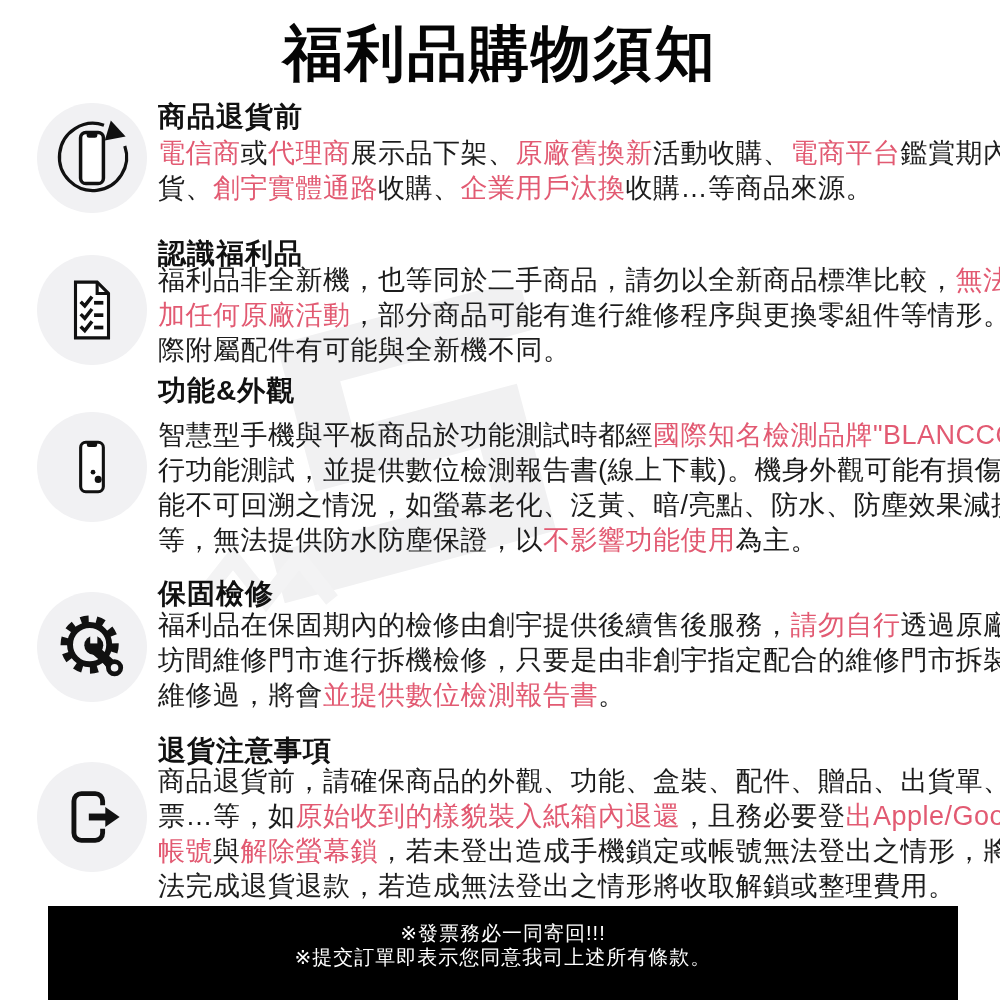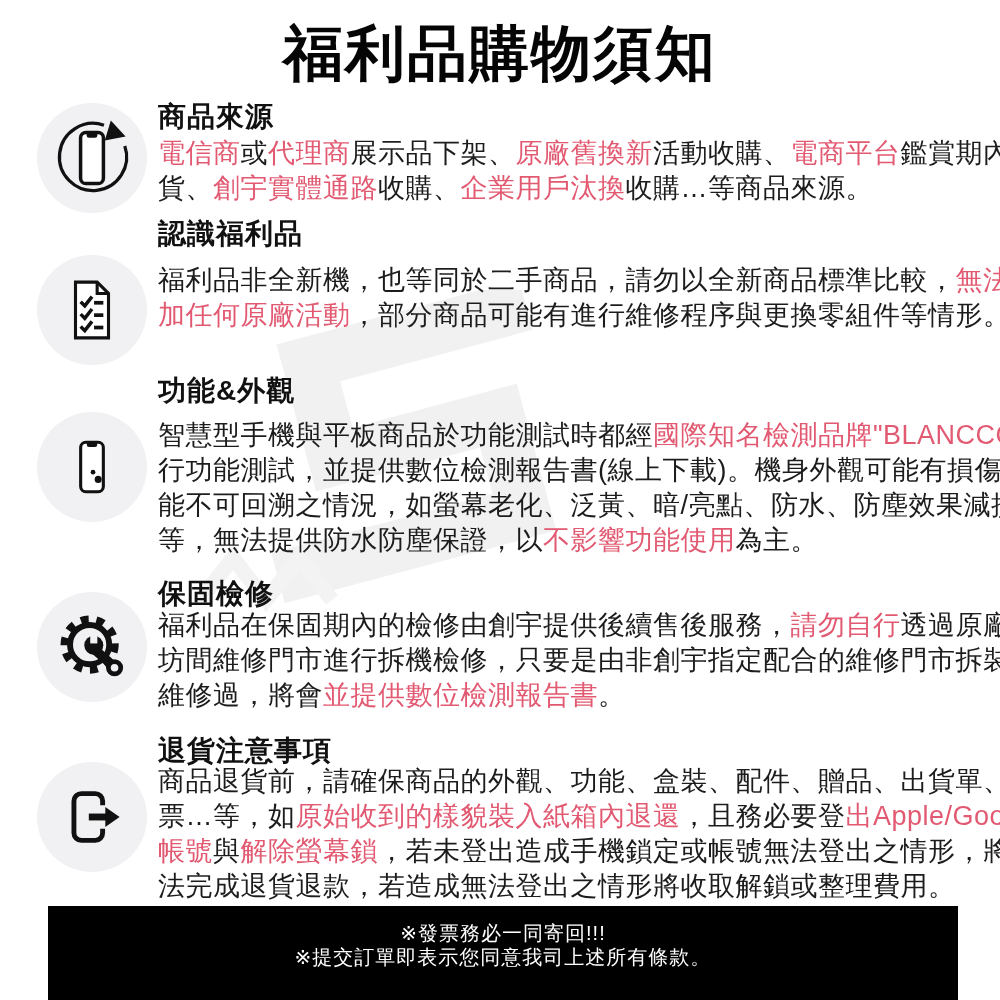--- a/index.html
+++ b/index.html
@@ -49,42 +49,43 @@
   <div class="page-title">福利品購物須知</div>
 
   <div class="icon-circle" style="top: 103px; background: rgb(241, 241, 243);">
     <svg width="86" height="86" viewBox="0 0 64 64">
       <path d="M40.9 7.6 A25 25 0 1 0 56.4 23.1" fill="none" stroke="#111" stroke-width="2.4"></path>
       <polygon points="46,4 41.5,19 57,16" fill="#111"></polygon>
       <rect x="23.5" y="13" width="17" height="38" rx="4" fill="#fff" stroke="#111" stroke-width="2.6"></rect>
       <path d="M28 13 h8 v2.2 a1.8 1.8 0 0 1 -1.8 1.8 h-4.4 a1.8 1.8 0 0 1 -1.8 -1.8 z" fill="#111"></path>
     </svg>
   </div>
-  <div class="sec-heading" style="top:98px">商品來源</div>
+  <div class="sec-heading" style="top:98px">商品退貨前</div>
   <div class="sec-body" style="top:136px">
       <div class="tline"><span class="red" style="color: rgb(226, 90, 114);">電信商</span><span style="color: rgb(28, 28, 28);">或</span><span class="red" style="color: rgb(226, 90, 114);">代理商</span><span style="color: rgb(28, 28, 28);">展示品下架、</span><span class="red" style="color: rgb(226, 90, 114);">原廠舊換新</span><span style="color: rgb(28, 28, 28);">活動收購、</span><span class="red" style="color: rgb(226, 90, 114);">電商平台</span><span style="color: rgb(28, 28, 28);">鑑賞期內退</span></div>
       <div class="tline"><span style="color: rgb(28, 28, 28);">貨、</span><span class="red" style="color: rgb(226, 90, 114);">創宇實體通路</span><span style="color: rgb(28, 28, 28);">收購、</span><span class="red" style="color: rgb(226, 90, 114); font-family: Liberation Mono, monospace;">企業用戶汰換</span><span style="color: rgb(28, 28, 28);">收購…等商品來源。</span></div>
     </div>
 
   <div class="icon-circle" style="top: 255px; background: rgb(241, 241, 243);">
     <svg width="66" height="66" viewBox="0 0 64 64">
       <path d="M16 5 h21 l11 11 v43 h-32 z" fill="#fff" stroke="#111" stroke-width="3"></path>
       <path d="M37 5 v11 h11" fill="none" stroke="#111" stroke-width="3"></path>
       <path d="M21 24 l4 4 7 -9" fill="none" stroke="#111" stroke-width="3.4"></path>
       <line x1="34" y1="25" x2="43" y2="25" stroke="#111" stroke-width="3.6"></line>
       <path d="M21 36 l4 4 7 -9" fill="none" stroke="#111" stroke-width="3.4"></path>
       <line x1="34" y1="37" x2="43" y2="37" stroke="#111" stroke-width="3.6"></line>
       <path d="M21 48 l4 4 7 -9" fill="none" stroke="#111" stroke-width="3.4"></path>
       <line x1="34" y1="49" x2="43" y2="49" stroke="#111" stroke-width="3.6"></line>
     </svg>
   </div>
-  <div class="sec-heading" style="top:215px">認識福利品</div>
+  <div class="sec-heading" style="top:235px">認識福利品</div>
   <div class="sec-body" style="top:263px">
       <div class="tline"><span style="color: rgb(28, 28, 28);">福利品非全新機，也等同於二手商品，請勿以全新商品標準比較，</span><span class="red" style="color: rgb(226, 90, 114);">無法參</span></div>
       <div class="tline"><span class="red" style="color: rgb(226, 90, 114);">加任何原廠活動</span><span style="color: rgb(28, 28, 28);">，部分商品可能有進行維修程序與更換零組件等情形。實</span></div>
+      <div class="tline"><span style="color: rgb(28, 28, 28);">際附屬配件有可能與全新機不同。</span></div>
     </div>
 
   <div class="icon-circle" style="top: 412px; background: rgb(241, 241, 243);">
     <svg width="66" height="66" viewBox="0 0 64 64">
       <rect x="21" y="8" width="22" height="48" rx="5" fill="#fff" stroke="#111" stroke-width="3"></rect>
       <path d="M27 8 h10 v2.6 a2 2 0 0 1 -2 2 h-6 a2 2 0 0 1 -2 -2 z" fill="#111"></path>
       <circle cx="33" cy="37" r="2.3" fill="#111"></circle>
       <circle cx="38" cy="44" r="3.4" fill="#111"></circle>
     </svg>
   </div>

